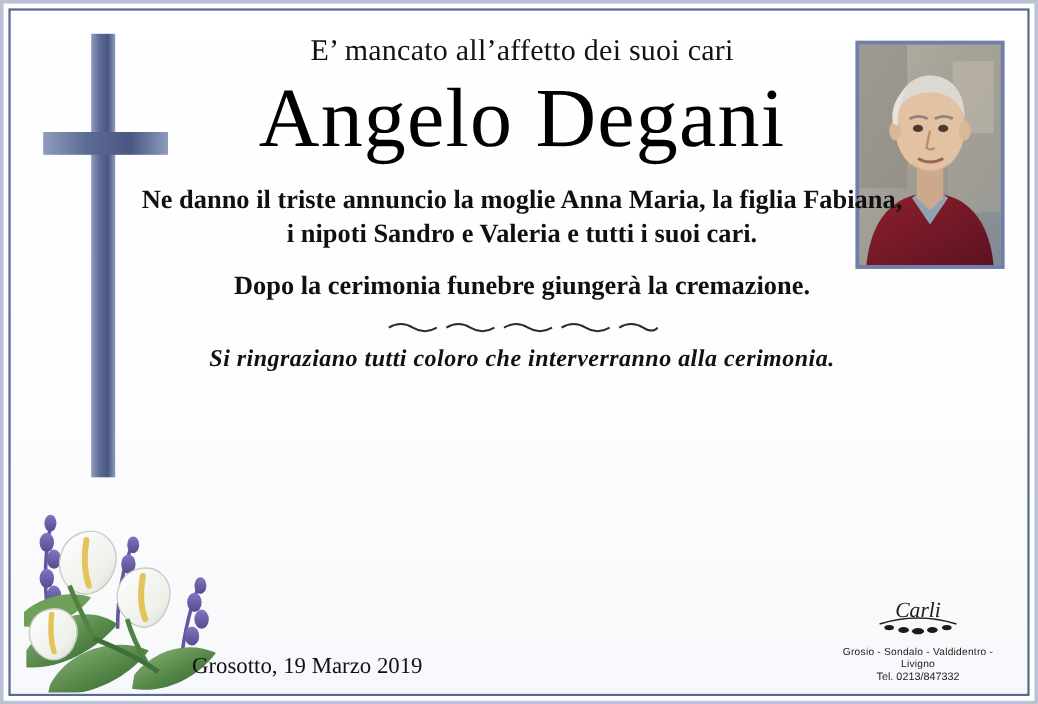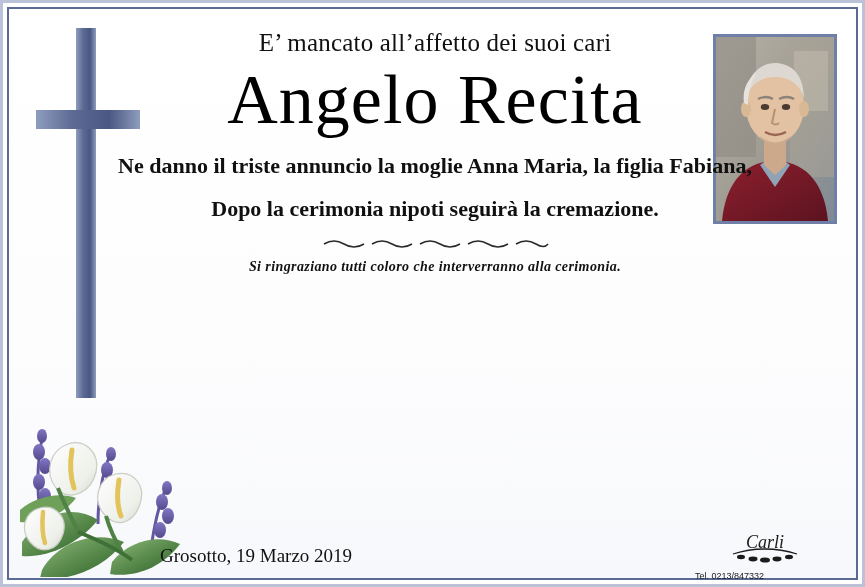--- a/index.html
+++ b/index.html
@@ -132,40 +132,40 @@
 
   .divider {
     margin: 14px auto 0 auto;
     width: 230px;
     height: 14px;
   }
 
   .thanks {
     margin-top: 8px;
     font-style: italic;
-    font-size: 14px;
+    font-size: 20px;
     font-weight: bold;
     letter-spacing: 0.4px;
   }
 
   .place-date {
     position: absolute;
     left: 160px;
     bottom: 20px;
     font-size: 19px;
     color: #111111;
   }
 
   
   .agency {
     position: absolute;
     right: 30px;
-    bottom: 6px;
+    bottom: 18px;
     width: 140px;
-    text-align: left;
+    text-align: center;
     color: #1b1b1b;
   }
   .agency-mark {
     height: 42px;
     position: relative;
   }
   .agency-line {
     font-size: 8.5px;
     letter-spacing: 0.2px;
     margin-top: 2px;
@@ -311,30 +311,31 @@
       <path d="M59 72 L56 86 q4 3 7 0" stroke="#b8906f" stroke-width="2" fill="none"></path>
 
       <path d="M49 95 q10 6 21 0" stroke="#9c6453" stroke-width="2.4" fill="none"></path>
 
       <path d="M44 100 q15 12 31 0" stroke="#cda98c" stroke-width="2" fill="none" opacity="0.6"></path>
     </svg>
   </div>
 
   <div class="content">
     <div class="line-announce">E’ mancato all’affetto dei suoi cari</div>
-    <div class="name">Angelo Recita</div>
+    <div class="name">Angelo Degani</div>
 
     <div class="body-block">
       <div class="body-line">Ne danno il triste annuncio la moglie Anna Maria, la figlia Fabiana,</div>
+      <div class="body-line">i nipoti Sandro e Valeria e tutti i suoi cari.</div>
     </div>
 
 
 
     <div class="dopo">
-      <div class="body-line">Dopo la cerimonia nipoti seguirà la cremazione.</div>
+      <div class="body-line">Dopo la cerimonia funebre giungerà la cremazione.</div>
     </div>
 
     <div class="divider">
       <svg viewBox="0 0 230 14" width="230" height="14" xmlns="http://www.w3.org/2000/svg">
         <g stroke="#2a2a2a" stroke-width="1.6" fill="none">
           <path d="M4 7 q10 -6 20 0 q10 6 20 0"></path>
           <path d="M52 7 q10 -6 20 0 q10 6 20 0"></path>
           <path d="M100 7 q10 -6 20 0 q10 6 20 0"></path>
           <path d="M148 7 q10 -6 20 0 q10 6 20 0"></path>
           <path d="M196 7 q10 -6 20 0 q8 5 12 0"></path>
@@ -354,16 +355,17 @@
         <path d="M38 26 q32 -10 64 0" stroke="#1b1b1b" stroke-width="1.3" fill="none"></path>
         <g fill="#1b1b1b">
           <ellipse cx="46" cy="29" rx="4" ry="2.2"></ellipse>
           <ellipse cx="58" cy="31" rx="4.5" ry="2.4"></ellipse>
           <ellipse cx="70" cy="32" rx="5" ry="2.6"></ellipse>
           <ellipse cx="82" cy="31" rx="4.5" ry="2.4"></ellipse>
           <ellipse cx="94" cy="29" rx="4" ry="2.2"></ellipse>
         </g>
       </svg>
     </div>
+    <div class="agency-line">Grosio - Sondalo - Valdidentro - Livigno</div>
     <div class="agency-tel">Tel. 0213/847332</div>
   </div>
 
 </div>
 
 </body></html>

